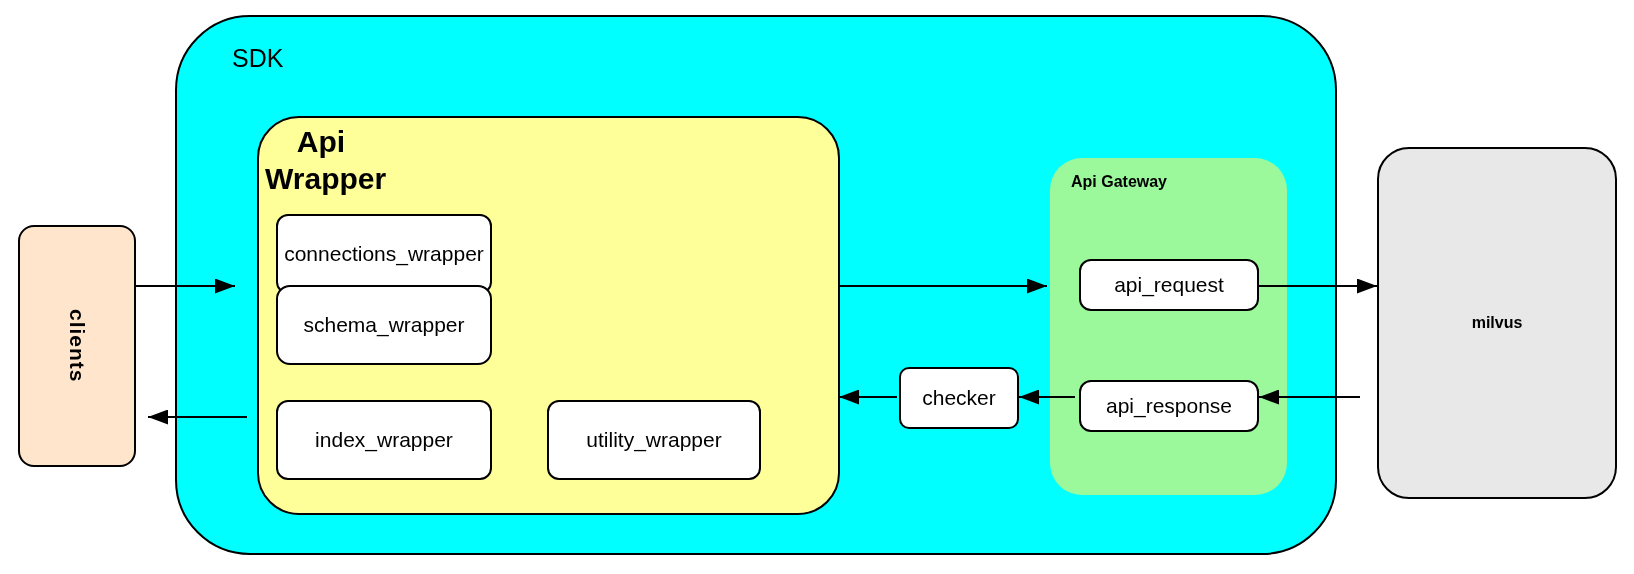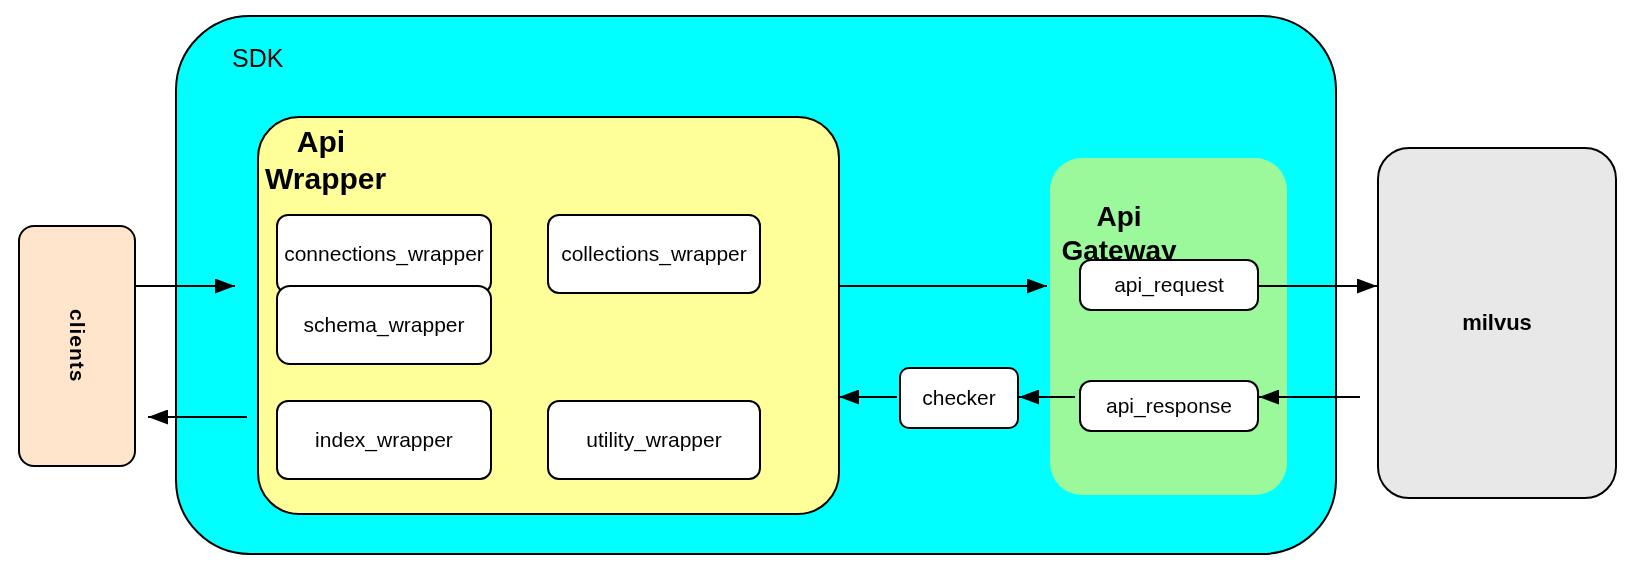--- a/index.html
+++ b/index.html
@@ -38,23 +38,22 @@
     text-align: center;
   }
   .api-gateway {
     left: 873px; top: 141px; width: 237px; height: 337px;
     background: #9bf89b;
     border: none;
     border-radius: 32px;
   }
   .api-gateway-label {
     left: 10px; top: 14px; width: 118px;
-    font-size: 28px; font-weight: bold; line-height: 1.22;
+    font-size: 16px; font-weight: bold; line-height: 1.22;
     text-align: center;
-    margin-top: 28px;
   }
 
   
   .node {
     background: #ffffff;
     border: 2.5px solid #000;
     border-radius: 12px;
     display: flex; align-items: center; justify-content: center;
     font-size: 21px;
     white-space: nowrap;
@@ -87,21 +86,21 @@
     font-size: 21px; font-weight: bold;
     letter-spacing: 1px;
   }
 
   .milvus {
     left: 1377px; top: 147px; width: 240px; height: 352px;
     background: #e8e8e8;
     border: 2.5px solid #000;
     border-radius: 32px;
     display: flex; align-items: center; justify-content: center;
-    font-size: 22px; font-weight: bold;
+    font-size: 16px; font-weight: bold;
   }
 
   .arrows {
     position: absolute; left: 0; top: 0;
     width: 1634px; height: 574px;
     pointer-events: none;
   }
   .arrows line { stroke: #000; stroke-width: 2.2; }
 </style>
 </head>
@@ -112,21 +111,20 @@
   <div class="abs clients">
     <span class="clients-text">clients</span>
   </div>
 
   <div class="abs sdk">
     <div class="abs sdk-label">SDK</div>
 
     <div class="abs api-wrapper">
       <div class="abs api-wrapper-label">Api Wrapper</div>
       <div class="abs node w-col1 w-row1">connections_wrapper</div>
-      <div class="abs node w-col2 w-row1">collections_wrapper</div>
       <div class="abs node w-col1 w-row2">schema_wrapper</div>
       <div class="abs node w-col2 w-row3">utility_wrapper</div>
       <div class="abs node w-col1 w-row3">index_wrapper</div>
     </div>
 
     <div class="abs node checker">checker</div>
 
     <div class="abs api-gateway">
       <div class="abs api-gateway-label">Api Gateway</div>
       <div class="abs node gw-node gw-row1">api_request</div>

